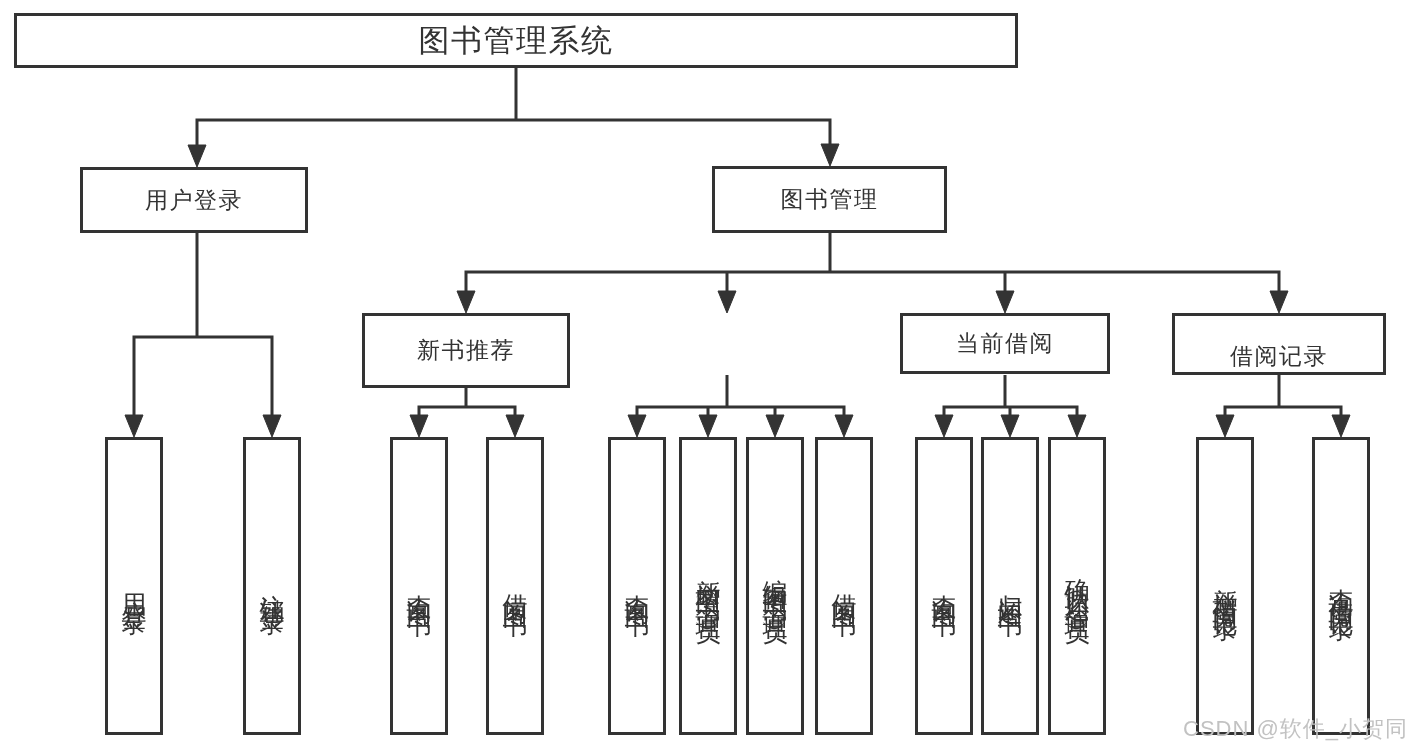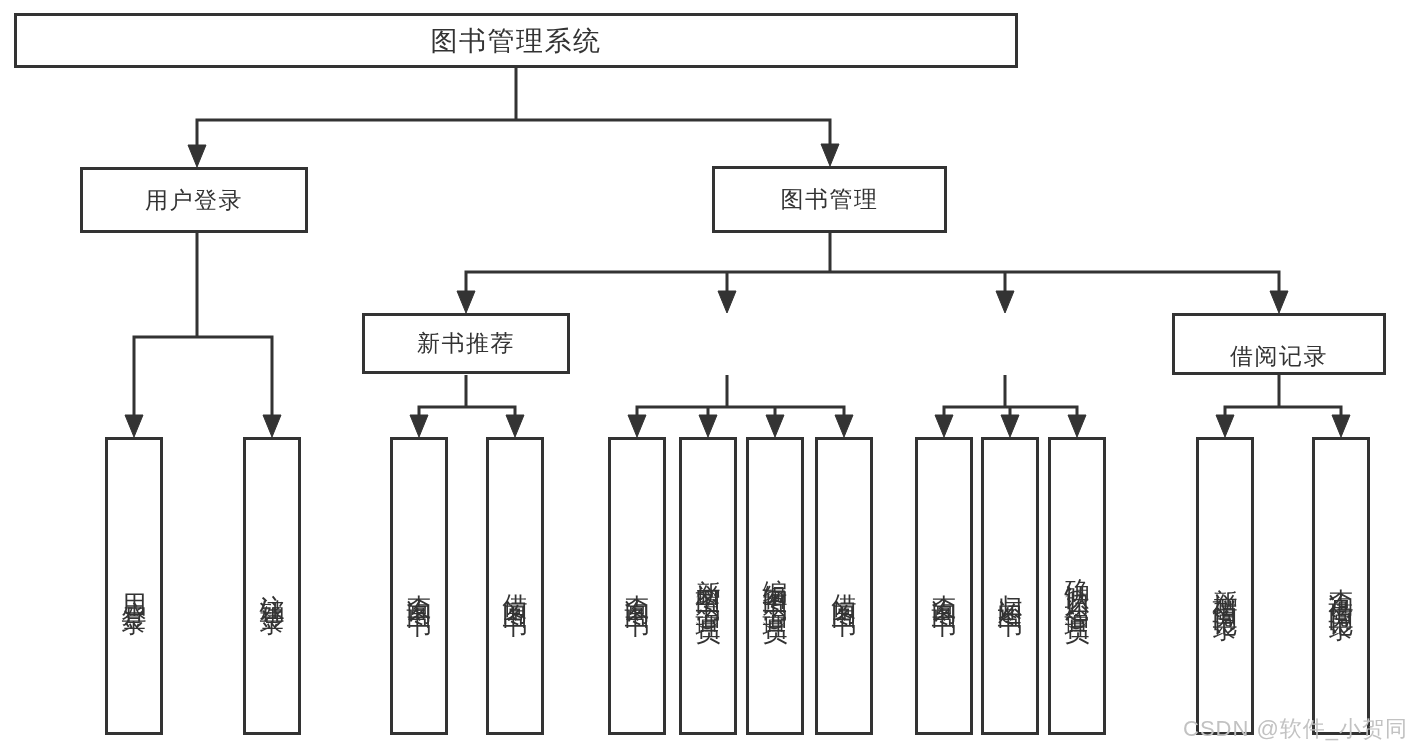--- a/index.html
+++ b/index.html
@@ -6,21 +6,21 @@
   .canvas{
     position:relative;width:1405px;height:747px;background:#ffffff;
     font-family:"Liberation Sans",sans-serif;overflow:hidden;
   }
   .lines{position:absolute;left:0;top:0;}
   .box{
     position:absolute;box-sizing:border-box;border:3px solid #333333;
     background:#ffffff;display:flex;align-items:center;justify-content:center;
     color:#333333;
   }
-  .root-label{font-size:27px;letter-spacing:1.5px;}
+  .root-label{font-size:31px;letter-spacing:1.5px;}
   .hlabel{font-size:23px;letter-spacing:1.5px;}
   .vtext{
     writing-mode:vertical-rl;text-orientation:mixed;
     font-size:25px;line-height:1;letter-spacing:6px;color:#333333;
   }
   .watermark{
     position:absolute;left:1183px;top:714px;z-index:5;
     font-size:22px;color:#c2c2c2;letter-spacing:1px;white-space:nowrap;
   }
 </style>
@@ -74,22 +74,25 @@
     <span>图书管理系统</span>
   </div>
 
   <div class="box hlabel" style="left:80px;top:167px;width:228px;height:66px;">
     <span>用户登录</span>
   </div>
   <div class="box hlabel" style="left:712px;top:166px;width:235px;height:67px;text-align:right;">
     <span>图书管理</span>
   </div>
 
-  <div class="box hlabel" style="left:362px;top:313px;width:208px;height:61px;">
+  <div class="box hlabel" style="left:362px;top:313px;width:208px;height:75px;">
     <span>新书推荐</span>
+  </div>
+  <div class="box hlabel" style="left:900px;top:313px;width:210px;height:61px;">
+    <span>当前借阅</span>
   </div>
   <div class="box hlabel" style="left:1172px;top:313px;width:214px;height:62px;align-items:flex-end;">
     <span>借阅记录</span>
   </div>
 
   <div class="box" style="left:105px;top:437px;width:58px;height:298px;">
     <span class="vtext">用户登录</span>
   </div>
   <div class="box" style="left:243px;top:437px;width:58px;height:298px;">
     <span class="vtext">注销登录</span>

